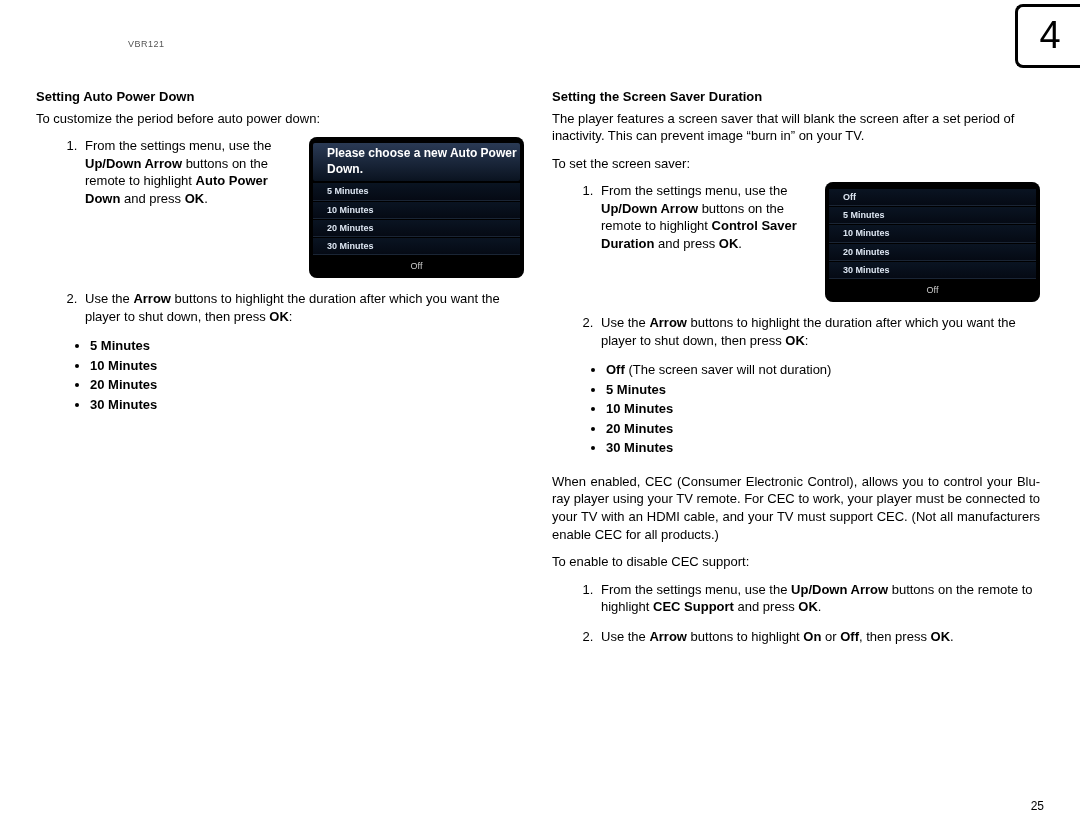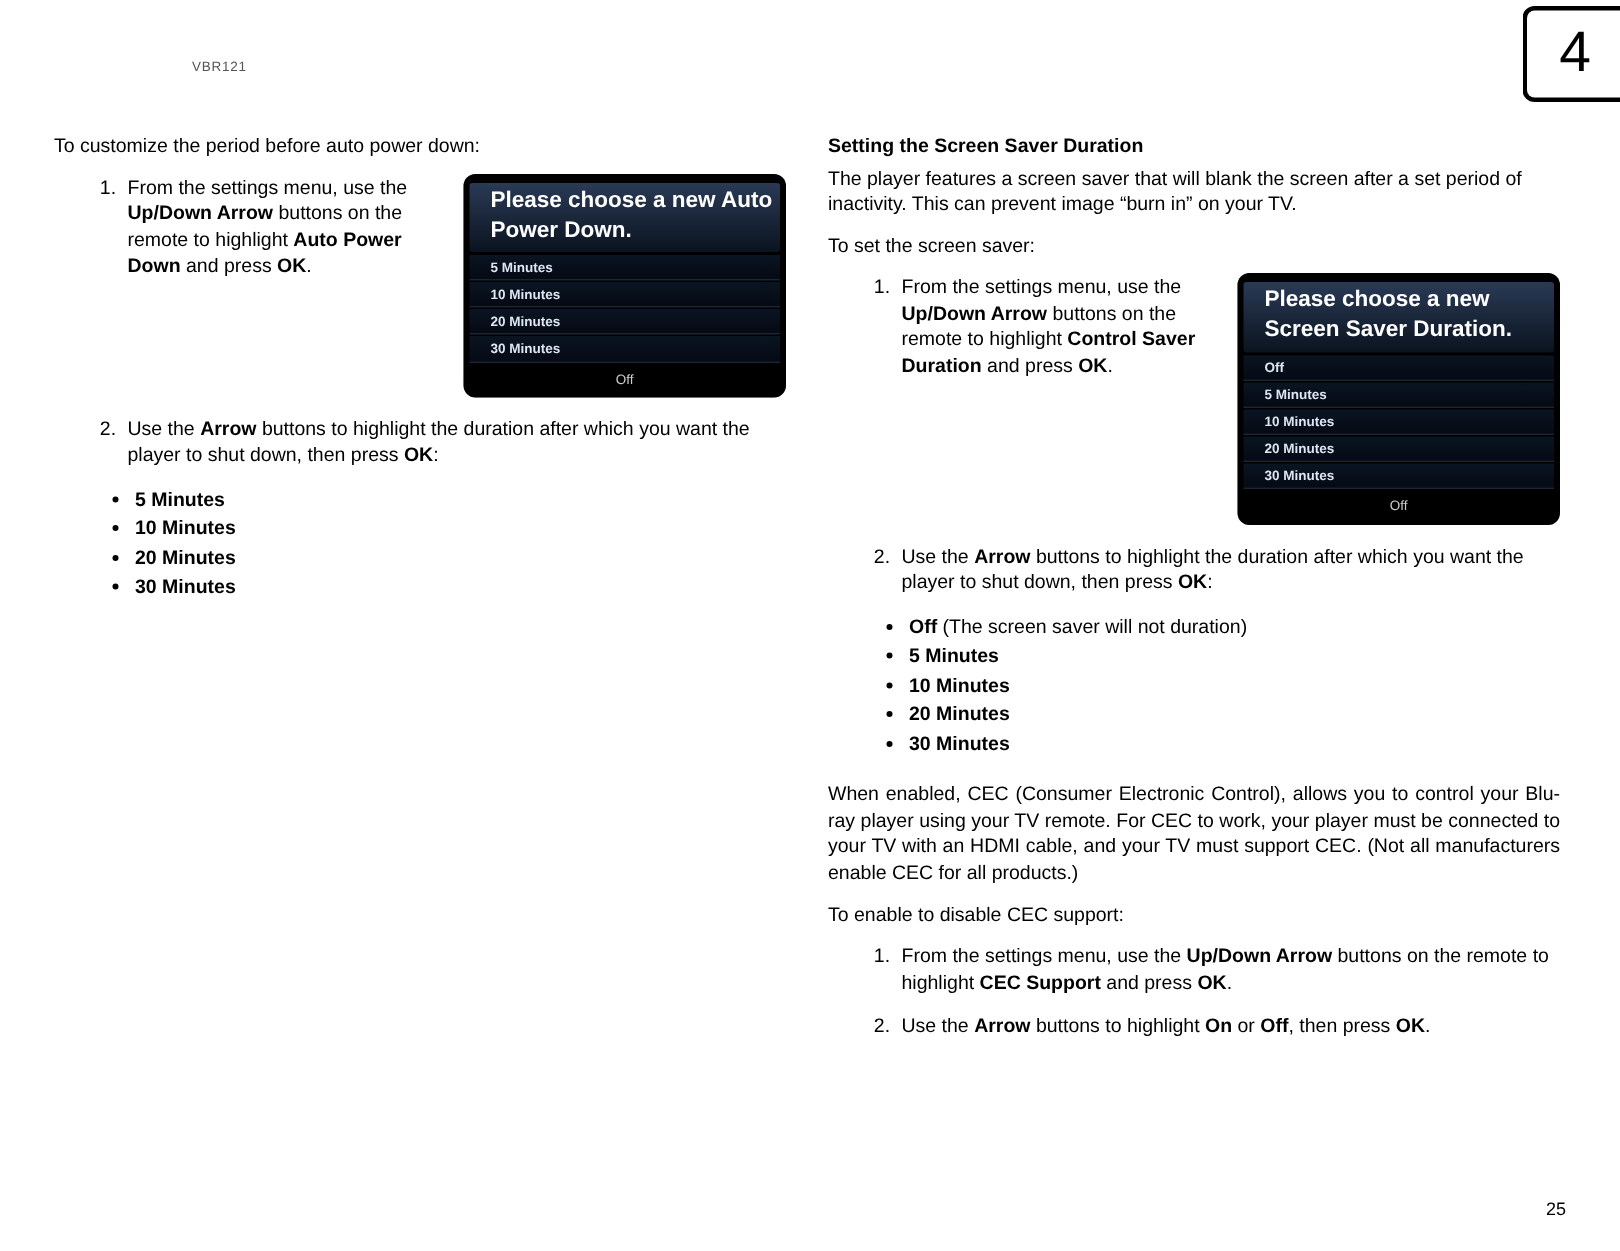--- a/index.html
+++ b/index.html
@@ -72,21 +72,21 @@
     background: #000;
     border-radius: 8px;
     padding: 6px 0 6px 0;
     color: #eee;
     font-size: 9px;
     box-shadow: 0 0 4px rgba(0,0,0,0.6) inset;
     position: relative;
     overflow: hidden;
   }
   .ss-title {
-    font-size: 15px;
+    font-size: 12px;
     font-weight: bold;
     color: #fff;
     padding: 2px 0 4px 14px;
     background: linear-gradient(#2a3a55, #0a1320);
     margin: 0 4px 2px 4px;
     border-radius: 2px;
   }
   .ss-option {
     padding: 2px 0 2px 14px;
     margin: 1px 4px;
@@ -114,20 +114,21 @@
 <body>
 
 <div class="header">
   <div class="model">VBR121</div>
   <div class="chapter-tab">4</div>
 </div>
 
 <div class="columns">
 
   <div class="col">
+    <p class="section-heading">Setting Auto Power Down</p>
     <p>To customize the period before auto power down:</p>
 
     <ol>
       <li>
         <div class="step-row">
           <div class="step-text">
             <span>From the settings menu, use the </span><b>Up/Down Arrow</b><span> buttons on the remote to highlight </span><b>Auto Power Down</b><span> and press </span><b>OK</b><span>.</span>
           </div>
           <div class="screenshot">
             <div class="ss-title">Please choose a new Auto Power Down.</div>
@@ -156,21 +157,20 @@
     <p>The player features a screen saver that will blank the screen after a set period of inactivity. This can prevent image “burn in” on your TV.</p>
     <p>To set the screen saver:</p>
 
     <ol>
       <li>
         <div class="step-row">
           <div class="step-text">
             <span>From the settings menu, use the </span><b>Up/Down Arrow</b><span> buttons on the remote to highlight </span><b>Control Saver Duration</b><span> and press </span><b>OK</b><span>.</span>
           </div>
           <div class="screenshot">
-            <div class="ss-title">Please choose a new Screen Saver Duration.</div>
             <div class="ss-option">Off</div>
             <div class="ss-option">5 Minutes</div>
             <div class="ss-option">10 Minutes</div>
             <div class="ss-option">20 Minutes</div>
             <div class="ss-option">30 Minutes</div>
             <div class="ss-footer">Off</div>
           </div>
         </div>
       </li>
       <li>

